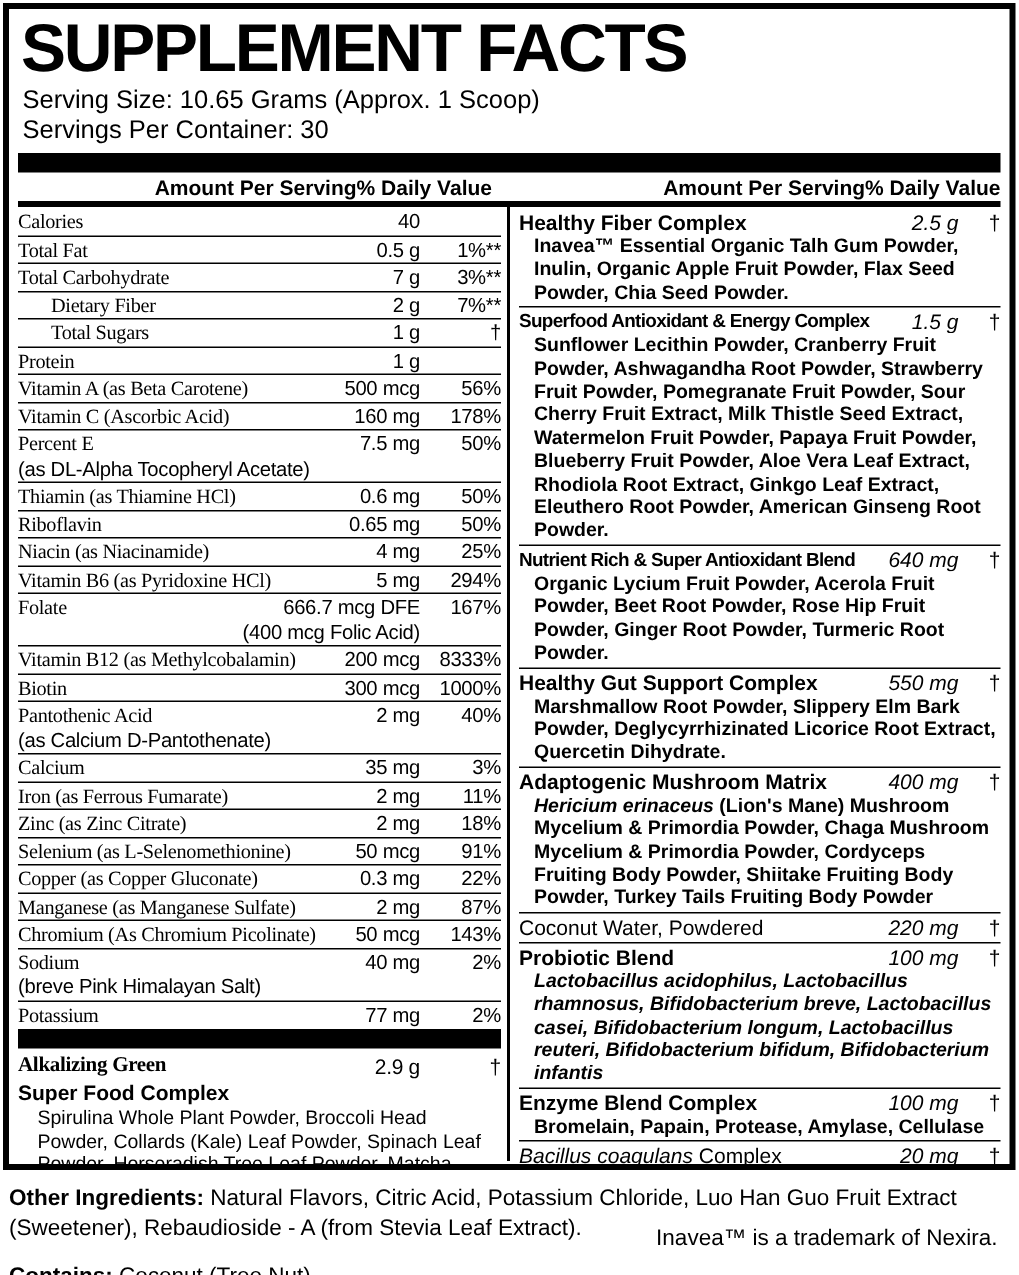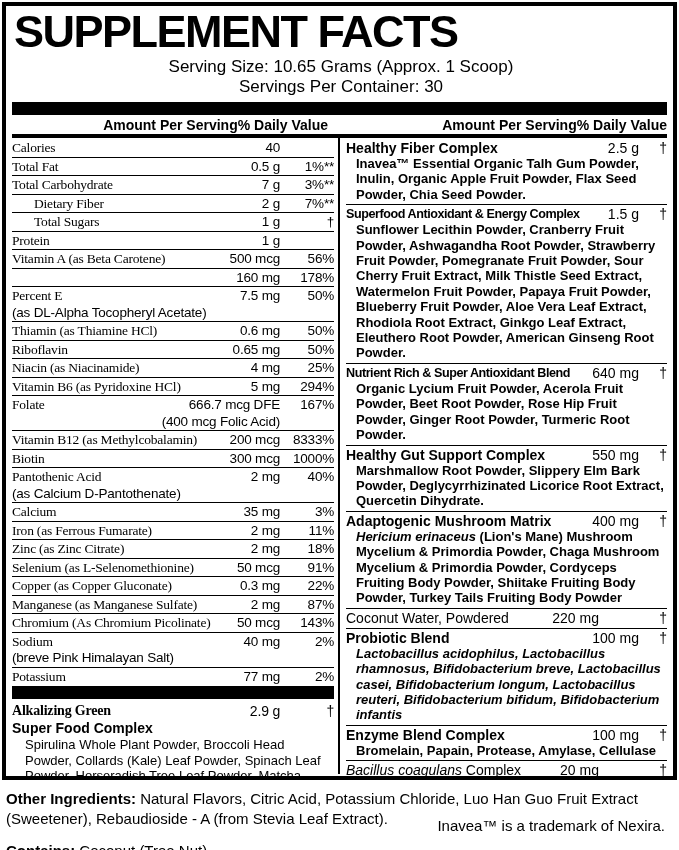--- a/index.html
+++ b/index.html
@@ -1,21 +1,21 @@
 <!DOCTYPE html>
 <html><head>
 <meta charset="utf-8">
 <style>
   html,body{margin:0;padding:0;background:#fff;color:#000;
     font-family:"Liberation Sans","DejaVu Sans",sans-serif;}
   .label{width:679px;height:850px;box-sizing:border-box;background:#fff;overflow:hidden;}
   .facts-box{margin:2px 2px 0 2px;border:4px solid #000;box-sizing:border-box;
     height:778px;padding:2px 6px 2px 6px;display:flex;flex-direction:column;overflow:hidden;}
   .ttl{font-size:45px;font-weight:bold;letter-spacing:-1.5px;line-height:1.0;margin:1px 0 3px 2px;}
-  .serv{font-size:17px;line-height:20px;margin-left:3px;text-align:center;}
+  .serv{font-size:17px;line-height:20px;margin-left:3px;}
   .bar{background:#000;height:13px;flex:none;}
   .bar.thin{height:4px;}
   .bar.mid{margin:1px 0 2px 0;}
   .colheads{display:flex;align-items:center;font-weight:bold;font-size:14px;
     padding:2px 0 1px 0;flex:none;text-align:right;}
   .colheads .half{display:flex;}
   .colheads .half.l{width:322px;padding-right:6px;box-sizing:border-box;}
   .colheads .half.r{flex:1;padding-left:14px;}
   .colheads .grow{flex:1;}
   .bar.top{margin-top:5px;}
@@ -37,24 +37,24 @@
   .alk{padding-top:2px;}
   .alk .rline{font-weight:bold;font-size:14px;}
   .alk .rline .amt,.alk .rline .dv{font-weight:normal;}
   .alk .l2{font-weight:bold;font-size:14px;line-height:16.5px;}
   .alk-ing{font-size:13px;line-height:15.5px;padding-left:13px;margin-top:1px;}
   
   .blk{border-bottom:1px solid #000;padding:1px 0 2px 0;}
   .blk.last{border-bottom:none;}
   .blk-head{display:flex;font-size:14px;line-height:16px;font-weight:bold;white-space:nowrap;overflow:hidden;}
   .blk-head .nm{flex:1;min-width:0;}
-  .blk-head .amt{margin-left:auto;font-weight:normal;}
+  .blk-head .amt{margin-left:auto;font-weight:normal;font-style:italic;}
   .blk-head .dv{width:28px;text-align:right;flex:none;font-weight:normal;}
   .blk.cond .blk-head .nm{font-size:12.6px;letter-spacing:-0.45px;}
-  .blk.plain .blk-head{font-weight:normal;gap:40px;}
+  .blk.plain .blk-head{font-weight:normal;}
   .blk-ing{font-size:13px;line-height:15.4px;padding-left:10px;font-weight:bold;}
   .blk-ing i, .blk-head i{font-style:italic;}
   
   .fnotes{padding:3px 0 0 2px;}
   .fn{font-size:13.5px;line-height:15.5px;padding-left:14px;text-indent:-14px;margin:2px 0 4px 0;}
   
   .footer{position:relative;padding:9px 10px 0 6px;font-size:15px;line-height:20px;}
   .footer b{font-weight:bold;}
   .tm{position:absolute;right:14px;top:36px;font-size:15px;}
   .contains{margin-top:12px;}
@@ -127,20 +127,21 @@
           </div>
         <div class="row">
             <div class="rline">
               <span class="nm">Vitamin A (as Beta Carotene)</span>
               <span class="amt">500 mcg</span>
               <span class="dv">56%</span>
             </div>
           </div>
         <div class="row">
             <div class="rline">
+              <span class="nm">Vitamin C (Ascorbic Acid)</span>
               <span class="amt">160 mg</span>
               <span class="dv">178%</span>
             </div>
           </div>
         <div class="row">
             <div class="rline">
               <span class="nm">Percent E</span>
               <span class="amt">7.5 mg</span>
               <span class="dv">50%</span>
             </div>

